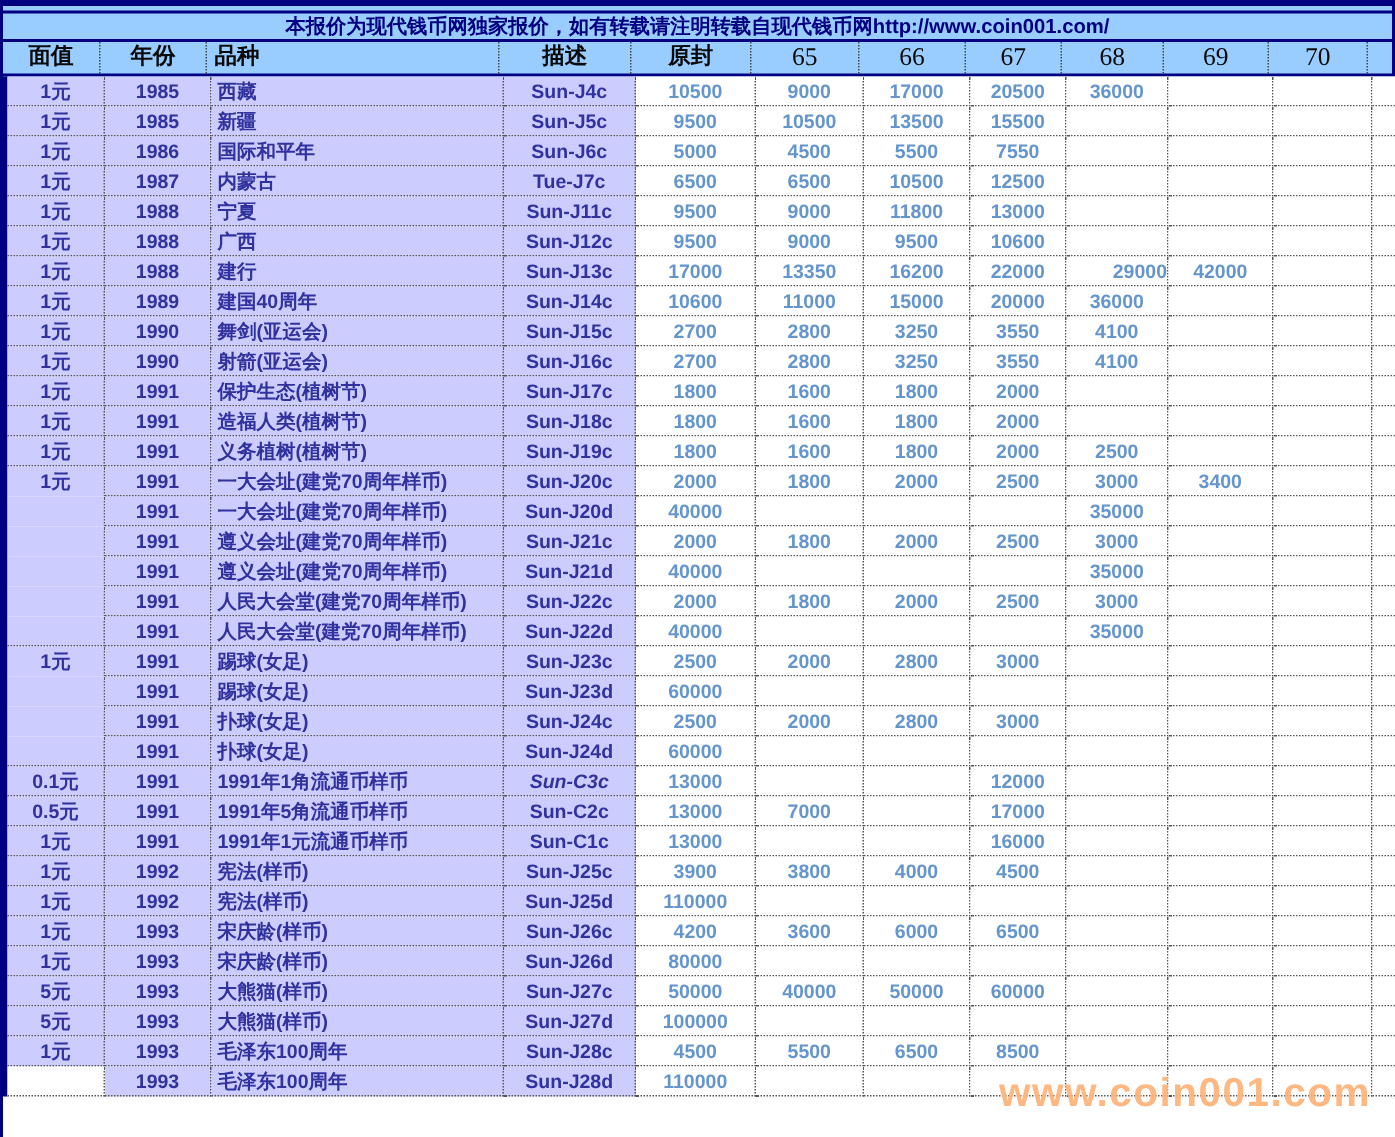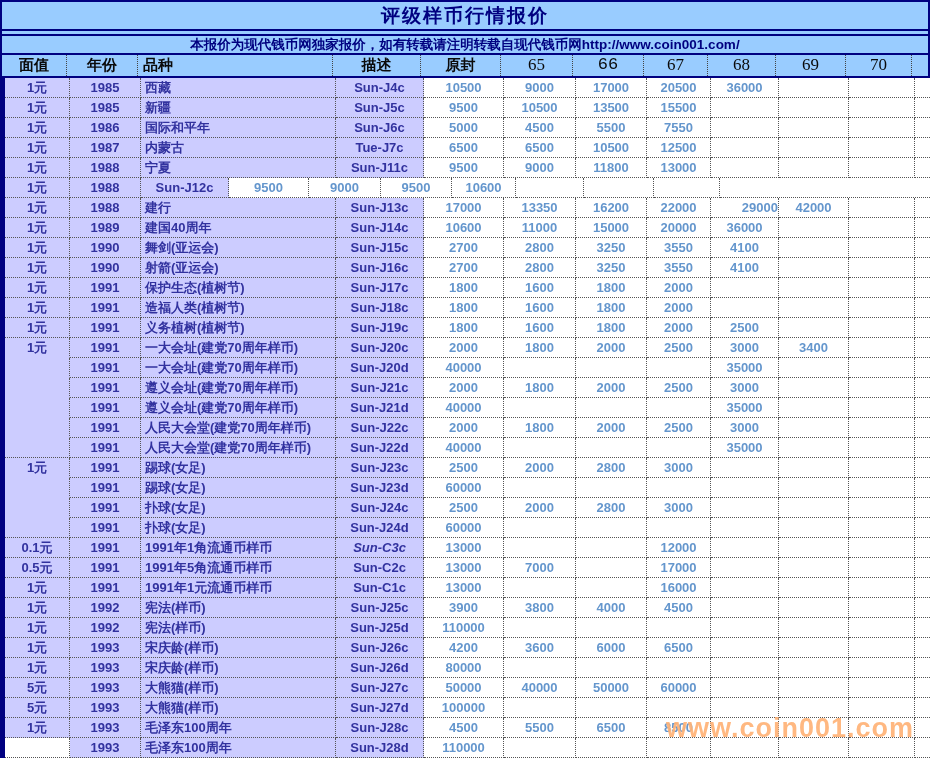--- a/index.html
+++ b/index.html
@@ -65,31 +65,30 @@
     position:absolute; right:16px; bottom:14px;
     font-size:27px; font-weight:bold; letter-spacing:1px;
     color:var(--wm,#FFB377); opacity:0.92; pointer-events:none;
   }
 </style>
 </head>
 <body>
 
 <div class="sheet">
   <div class="top-block">
-    <div class="title-band">评级样币行情报价</div>
     <div class="double-line"></div>
     <div class="subtitle-band">本报价为现代钱币网独家报价，如有转载请注明转载自现代钱币网http://www.coin001.com/</div>
     <div class="header-row" id="header-row">
         <div class="hcell" style="width: 65px;">面值</div>
         <div class="hcell" style="width: 71px;">年份</div>
         <div class="hcell left" style="width: 195px;">品种</div>
         <div class="hcell" style="width: 88px;">描述</div>
         <div class="hcell" style="width: 80px;">原封</div>
         <div class="hcell num" style="width: 72px;">65</div>
-        <div class="hcell num" style="width: 71px; font-family: Liberation Mono, monospace;">66</div>
+        <div class="hcell num" style="width: 71px;">66</div>
         <div class="hcell num" style="width: 64px;">67</div>
         <div class="hcell num" style="width: 68px;">68</div>
         <div class="hcell num" style="width: 70px;">69</div>
         <div class="hcell num" style="width: 66px;">70</div>
         <div class="hcell gutter"></div>
       </div>
   </div>
   <div class="grid" id="grid">
       <div class="trow">
         <div class="cell lab" style="width: 65px;">1元</div>
@@ -157,20 +156,21 @@
         <div class="cell val" style="width: 71px;">11800</div>
         <div class="cell val" style="width: 64px;">13000</div>
         <div class="cell val" style="width: 68px;"></div>
         <div class="cell val" style="width: 70px;"></div>
         <div class="cell val" style="width: 66px;"></div>
         <div class="cell gutter"></div>
       </div>
       <div class="trow">
         <div class="cell lab" style="width: 65px;">1元</div>
         <div class="cell lab" style="width: 71px;">1988</div>
+        <div class="cell lab left" style="width: 195px;">广西</div>
         <div class="cell lab" style="width: 88px;">Sun-J12c</div>
         <div class="cell val" style="width: 80px;">9500</div>
         <div class="cell val" style="width: 72px;">9000</div>
         <div class="cell val" style="width: 71px;">9500</div>
         <div class="cell val" style="width: 64px;">10600</div>
         <div class="cell val" style="width: 68px;"></div>
         <div class="cell val" style="width: 70px;"></div>
         <div class="cell val" style="width: 66px;"></div>
         <div class="cell gutter"></div>
       </div>

